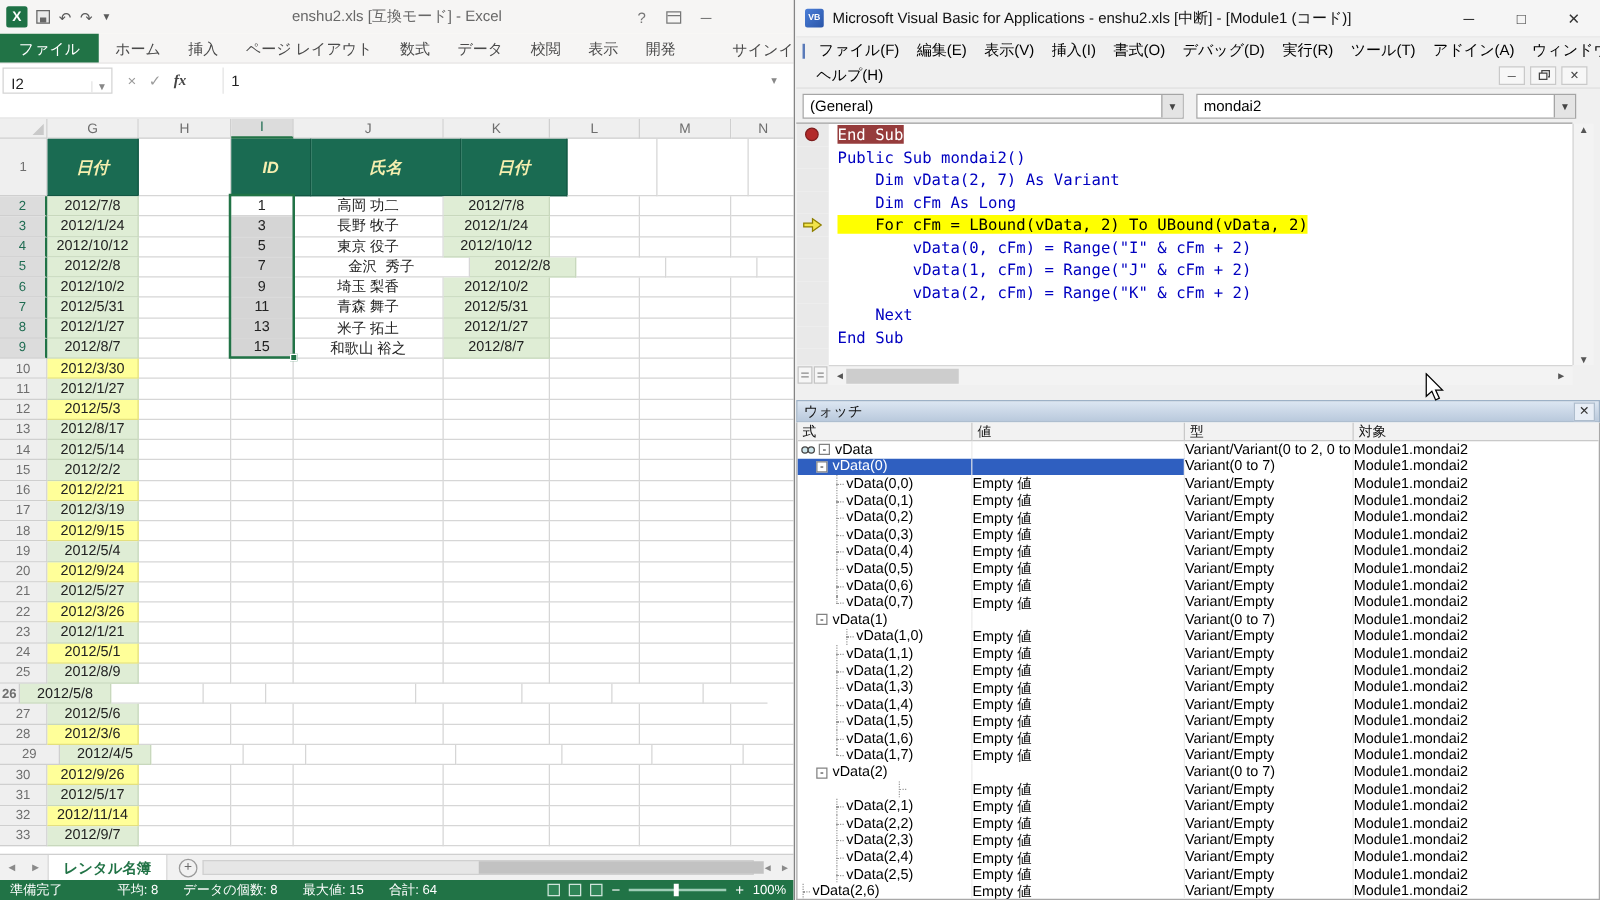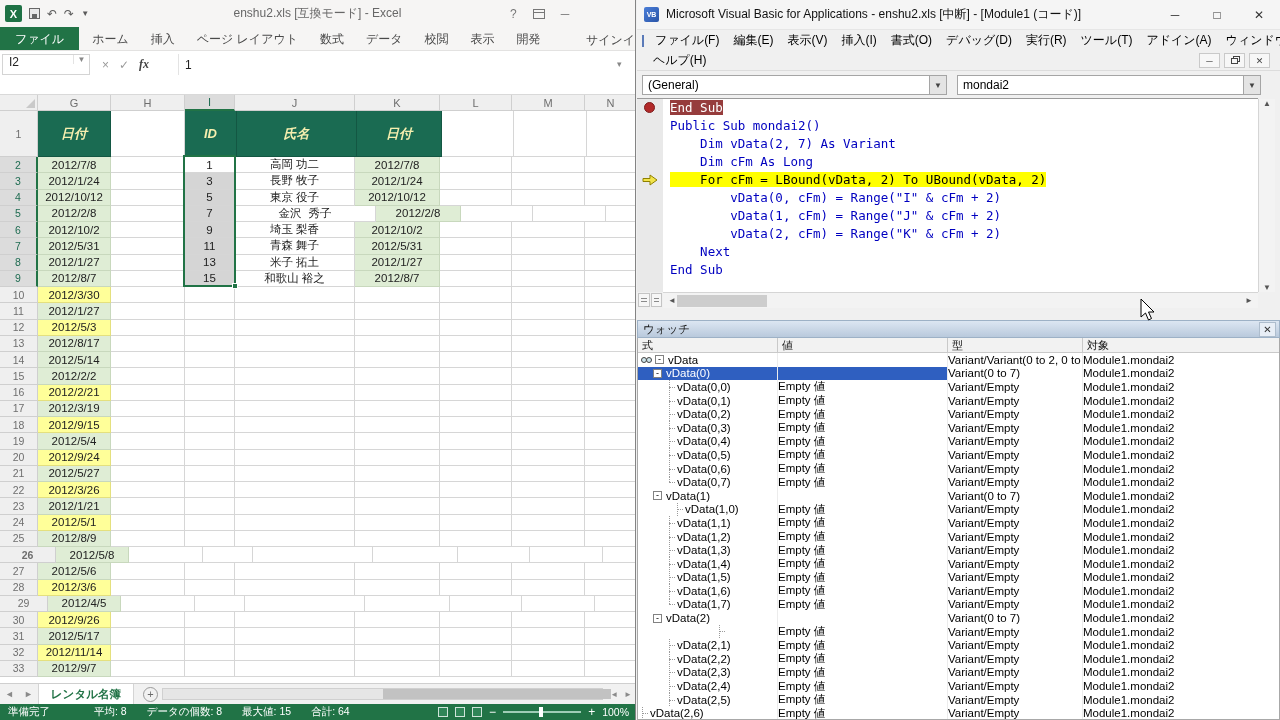--- a/index.html
+++ b/index.html
@@ -17,21 +17,21 @@
 .save-ic::after{content:"";position:absolute;left:2px;bottom:0;width:5px;height:4px;background:#666}
 #xl-title .title{position:absolute;left:0;width:635px;text-align:center;color:#676767;font-size:12px;pointer-events:none}
 #xl-title-btns{position:absolute;left:510px;top:0;height:27px;display:flex;align-items:center;gap:16px;color:#777;font-size:12px}
 .ribbon-opt{width:12px;height:10px;border:1px solid #777;position:relative}
 .ribbon-opt::after{content:"";position:absolute;top:2px;left:0;width:100%;border-top:1px solid #777}
 #xl-tabsrow{position:absolute;left:0;top:27px;width:100%;height:24px;background:#f6f5f4;border-bottom:1px solid #e3e2e1;display:flex;align-items:stretch}
 .rtab{padding:4px 11px 0 11px;font-size:12px;color:#4a4a4a}
 .rtab.file{background:#217346;color:#fff;padding:4px 15px 0 15px;margin-right:2px}
 #signin{position:absolute;right:0px;top:32px;font-size:12px;color:#4a4a4a;background:#f6f5f4;padding-left:4px}
 #xl-formula{position:absolute;left:0;top:51px;width:100%;height:44px;background:#fff;border-bottom:1px solid #d9d9d9}
-#namebox{position:absolute;left:2px;top:3px;width:88px;height:21px;border:1px solid #d4d4d4;background:#fff;font-size:12px;color:#222;display:flex;align-items:flex-start;padding-left:6px}
+#namebox{position:absolute;left:2px;top:3px;width:88px;height:21px;border:1px solid #d4d4d4;background:#fff;font-size:12px;color:#222;display:flex;align-items:flex-end;padding-left:6px}
 #namebox .dd{margin-left:auto;width:16px;color:#888;font-size:8px;text-align:center;border-left:1px solid #e3e3e3}
 #fbtns{position:absolute;left:96px;top:3px;height:21px;display:flex;align-items:center;gap:10px;padding:0 6px;color:#9a9a9a;font-size:12px}
 #fbtns .fx{color:#444;font-style:italic;font-weight:bold;font-family:"Liberation Serif",serif}
 #fval{position:absolute;left:178px;top:3px;width:436px;height:21px;border-left:1px solid #e3e3e3;font-size:12px;color:#222;display:flex;align-items:center;padding-left:6px;background:#fff}
 #fchev{position:absolute;left:617px;top:8px;color:#888;font-size:9px}
 
 #sheet{position:absolute;left:0;top:95px;width:635px;height:588px;background:#fff;font-size:11.5px;color:#222;overflow:hidden}
 .grow{display:flex;width:636px}
 .c{flex:none;height:100%;border-right:1px solid #d6d6d6;border-bottom:1px solid #d6d6d6;display:flex;align-items:center;justify-content:center;overflow:hidden;white-space:nowrap}
 .c.last{border-right:none}
@@ -187,21 +187,21 @@
           <div class="c colhdr" style="width: 85px;">K</div>
           <div class="c colhdr" style="width: 72px;">L</div>
           <div class="c colhdr" style="width: 73px;">M</div>
           <div class="c colhdr last" style="width: 51px;">N</div>
         </div>
       <div id="grid-rows">
           <div class="grow" style="height: 46px;">
             <div class="c gut" style="width: 38px;">1</div>
             <div class="c hcell" style="width: 73px;">日付</div>
             <div class="c " style="width: 74px;"></div>
-            <div class="c hcell" style="width: 52px;">ID</div>
+            <div class="c hcell" style="width: 64px;">ID</div>
             <div class="c hcell" style="width: 120px;">氏名</div>
             <div class="c hcell" style="width: 85px;">日付</div>
             <div class="c " style="width: 72px;"></div>
             <div class="c " style="width: 73px;"></div>
             <div class="c last" style="width: 51px;"></div>
           </div>
           <div class="grow" style="height: 16.25px;">
             <div class="c gut gutsel" style="width: 38px;">2</div>
             <div class="c cg" style="width: 73px;">2012/7/8</div>
             <div class="c " style="width: 74px;"></div>
@@ -459,21 +459,21 @@
             <div class="c cg" style="width: 73px;">2012/8/9</div>
             <div class="c " style="width: 74px;"></div>
             <div class="c idc" style="width: 50px;"></div>
             <div class="c " style="width: 120px;"></div>
             <div class="c " style="width: 85px;"></div>
             <div class="c " style="width: 72px;"></div>
             <div class="c " style="width: 73px;"></div>
             <div class="c last" style="width: 51px;"></div>
           </div>
           <div class="grow" style="height: 16.25px;">
-            <div class="c gut" style="width: 56px; font-weight: bold;">26</div>
+            <div class="c gut" style="width: 16px; font-weight: bold;">26</div>
             <div class="c cg" style="width: 73px;">2012/5/8</div>
             <div class="c " style="width: 74px;"></div>
             <div class="c idc" style="width: 50px;"></div>
             <div class="c " style="width: 120px;"></div>
             <div class="c " style="width: 85px;"></div>
             <div class="c " style="width: 72px;"></div>
             <div class="c " style="width: 73px;"></div>
             <div class="c last" style="width: 51px;"></div>
           </div>
           <div class="grow" style="height: 16.25px;">

